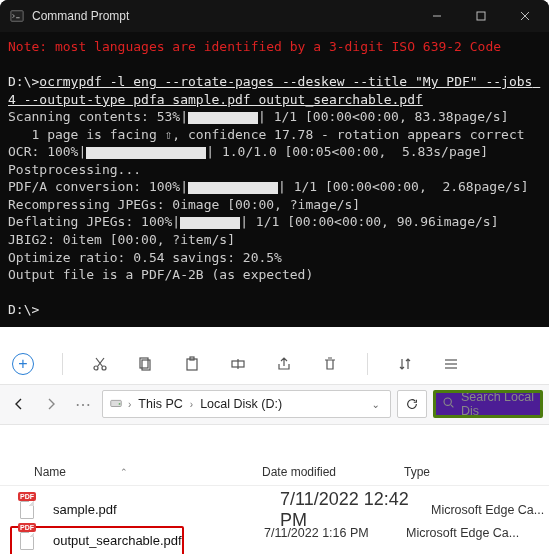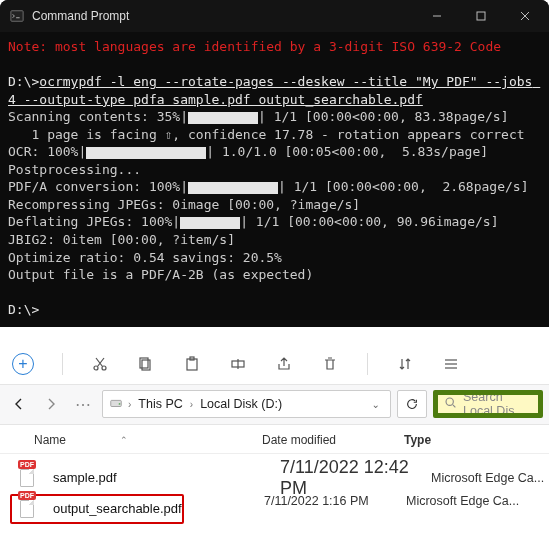--- a/index.html
+++ b/index.html
@@ -31,27 +31,27 @@
   .tb-sep { border-left: 1px solid #ddd; height: 22px; }
   .new-circle { width: 22px; height: 22px; border: 1px solid #2a7fd6; border-radius: 50%; display: flex; align-items: center; justify-content: center; color: #2a7fd6; font-size: 16px; margin-left: 8px; }
 
   .addr-row { display: flex; align-items: center; height: 40px; background: #f7f7f8; border-bottom: 1px solid #e5e5e5; padding: 0 6px; gap: 6px; }
   .nav-arrow { width: 26px; height: 26px; display: flex; align-items: center; justify-content: center; color: #333; }
   .addr-box { flex: 1; display: flex; align-items: center; background: #fff; border: 1px solid #ccc; height: 28px; padding: 0 6px; border-radius: 2px; font-size: 12.5px; color: #222; gap: 2px; }
   .crumb { padding: 0 2px; }
   .chev { color: #777; font-size: 10px; padding: 0 3px; }
   .addr-drop { color: #666; font-size: 10px; margin-left: auto; padding: 0 4px; }
   .refresh { width: 30px; height: 28px; display: flex; align-items: center; justify-content: center; color: #333; background: #fff; border: 1px solid #ccc; border-radius: 2px; }
-  .search-box { display: flex; align-items: center; height: 28px; background: #fef9c3; border: 5px solid #4d7c0f; padding: 0 6px; width: 110px; color: #888; font-size: 12.5px; gap: 6px; overflow: hidden; border-radius: 2px; }
-
-  .file-header { display: flex; font-size: 12px; color: #333; padding: 8px 8px 6px 0; border-bottom: 1px solid #eee; }
+  .search-box { display: flex; align-items: center; height: 28px; background: #4c1d95; border: 3px solid #4d7c0f; padding: 0 6px; width: 110px; color: #888; font-size: 12.5px; gap: 6px; overflow: hidden; border-radius: 2px; }
+
+  .file-header { display: flex; font-size: 12px; color: #333; padding: 8px 8px 6px 0; border-bottom: 1px solid #eee; margin-top: 32px; }
   .col-name { width: 262px; padding-left: 34px; display: flex; align-items: center; gap: 4px; }
   .sort-caret { color: #777; font-size: 9px; margin-left: 50px; }
   .col-date { width: 142px; }
-  .col-type { flex: 1; font-weight: bold; }
+  .col-type { flex: 1; }
 
   .file-row { display: flex; align-items: center; font-size: 13px; color: #111; height: 32px; gap: 9px; }
   .file-icon { width: 18px; height: 18px; margin-left: 18px; margin-right: 8px; }
   .file-name { flex: 0 0 218px; }
   .file-date { flex: 0 0 142px; color: #333; font-size: 18px; }
   .file-type { flex: 1; color: #333; font-size: 12.5px; overflow: hidden; white-space: nowrap; }
   .highlight-row { border: 2.5px solid #d20000; border-radius: 2px; margin-left: 10px; margin-right: 360px; position: relative; }
   .highlight-row .file-icon { margin-left: 6px; }
   .row2-wrap { position: relative; display: flex; align-items: flex-start; height: 36px; }
   .row2-overlay { position: absolute; left: 264px; display: flex; align-items: center; font-size: 12.5px; color: #333; }
@@ -91,21 +91,21 @@
           <svg width="10" height="10">
             <line x1="1" y1="1" x2="9" y2="9" stroke-width="1"></line>
             <line x1="9" y1="1" x2="1" y2="9" stroke-width="1"></line>
           </svg>
         </div>
     </div>
   </div>
   <div class="term-body"><span class="note">Note: most languages are identified by a 3-digit ISO 639-2 Code</span>
 
 <span class="prompt-txt">D:\&gt;</span><span class="cmd">ocrmypdf -l eng --rotate-pages --deskew --title "My PDF" --jobs 4 --output-type pdfa sample.pdf output_searchable.pdf</span>
-<span>Scanning contents: 35%|</span><span class="redact r1"></span><span>| 1/1 [00:00&lt;00:00, 83.38page/s]</span>
+<span>Scanning contents: 53%|</span><span class="redact r1"></span><span>| 1/1 [00:00&lt;00:00, 83.38page/s]</span>
 <span>   1 page is facing ⇧, confidence 17.78 - rotation appears correct</span>
 <span>OCR: 100%|</span><span class="redact r3"></span><span>| 1.0/1.0 [00:05&lt;00:00,  5.83s/page]</span>
 <span>Postprocessing...</span>
 <span>PDF/A conversion: 100%|</span><span class="redact r2"></span><span>| 1/1 [00:00&lt;00:00,  2.68page/s]</span>
 <span>Recompressing JPEGs: 0image [00:00, ?image/s]</span>
 <span>Deflating JPEGs: 100%|</span><span class="redact r4"></span><span>| 1/1 [00:00&lt;00:00, 90.96image/s]</span>
 <span>JBIG2: 0item [00:00, ?item/s]</span>
 <span>Optimize ratio: 0.54 savings: 20.5%</span>
 <span>Output file is a PDF/A-2B (as expected)</span>
 

